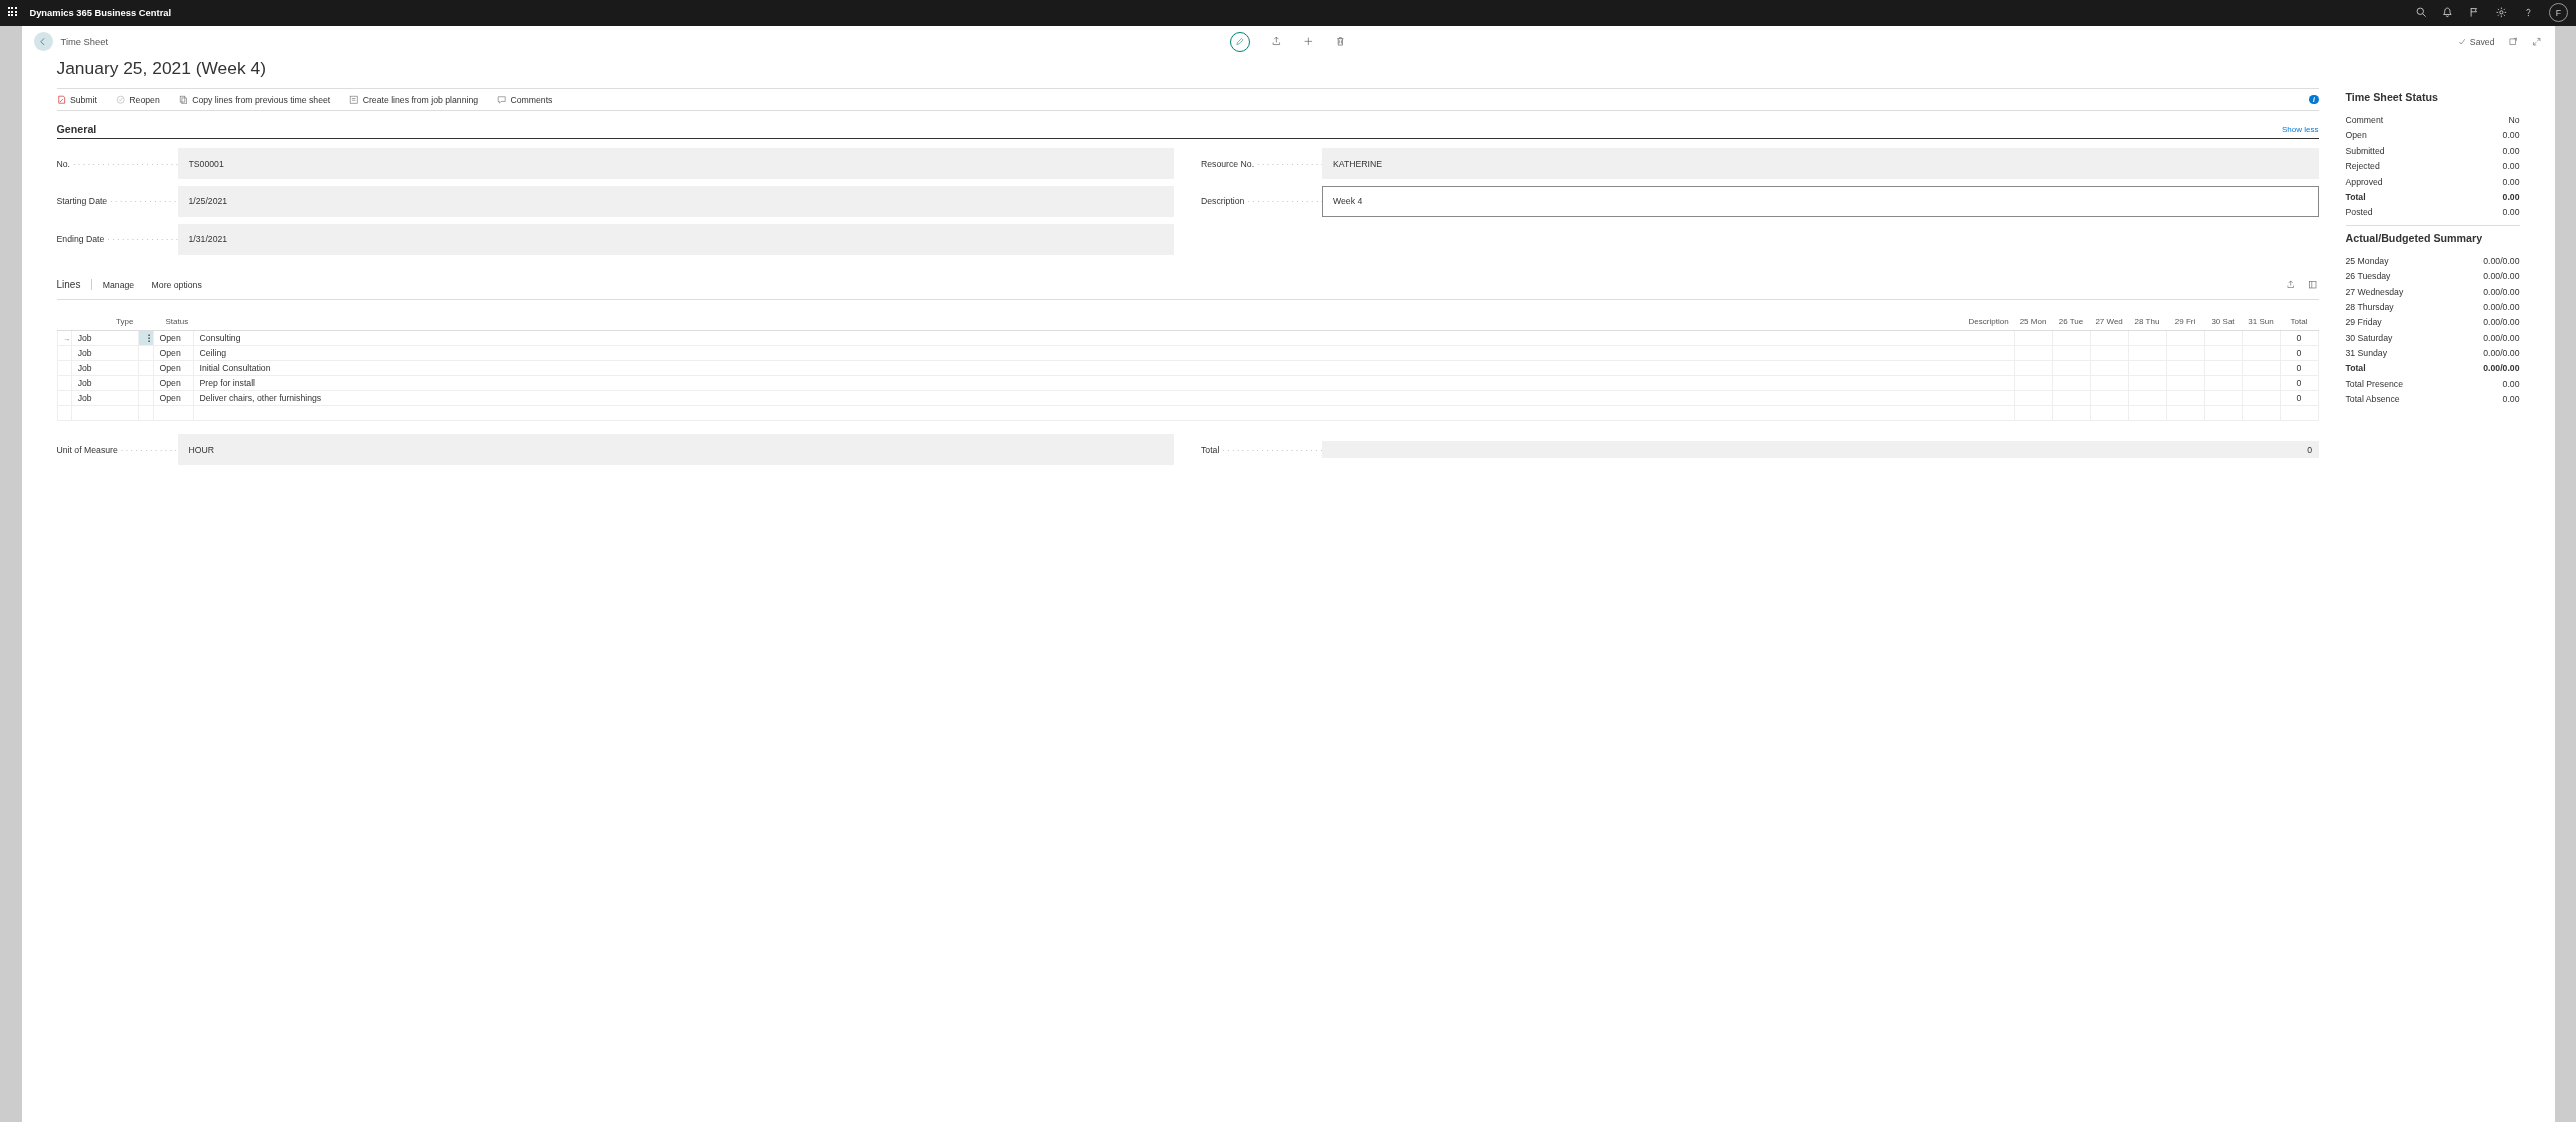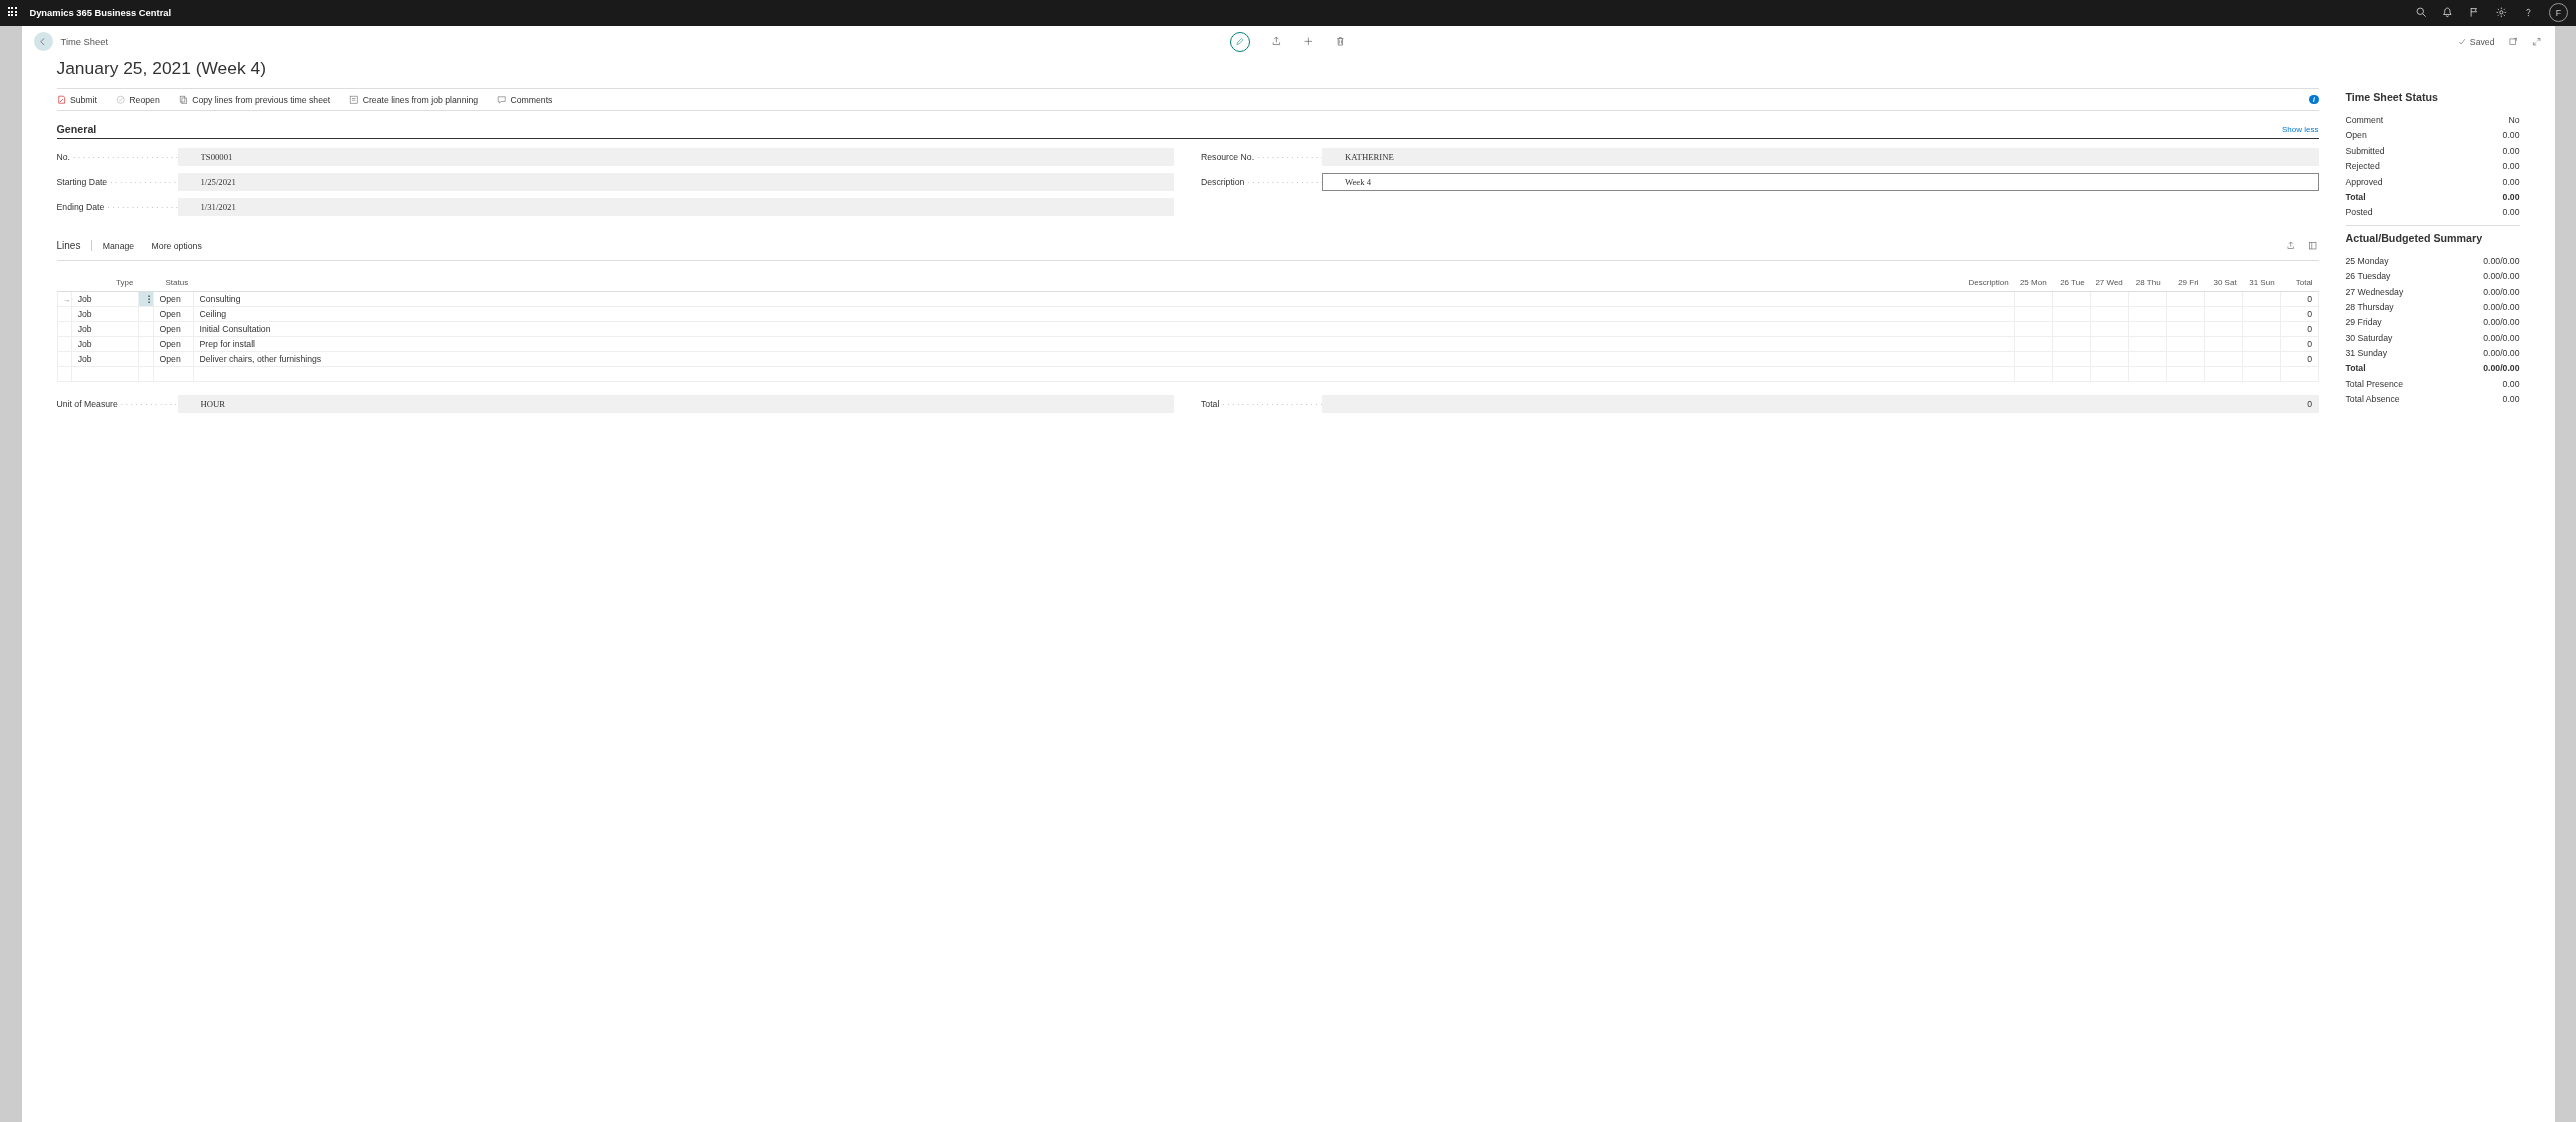--- a/index.html
+++ b/index.html
@@ -34,29 +34,29 @@
 .action-item { display: flex; align-items: center; gap: 4px; cursor: pointer; font-size: 8.7px; color: #333;}
 .action-item svg { width: 9.4px; height: 9.4px; }
 .info-dot { position: absolute; right: 0; width: 9.4px; height: 9.4px; border-radius: 50%; background: #0078d4; color: #fff; font-size: 6.7px; display: flex; align-items: center; justify-content: center; font-style: italic; font-weight: bold;}
 .section-header { display: flex; align-items: center; justify-content: space-between; padding-top: 12px; padding-bottom: 2.7px; border-bottom: 1.3px solid #333;}
 .section-title { font-size: 10.7px; font-weight: 600; color: #333;}
 .show-less { color: #0078d4; font-size: 8px; cursor: pointer;}
 .form-grid { display: grid; grid-template-columns: 1fr 1fr; gap: 0 27px; padding: 9.4px 0;}
 .form-row { display: flex; align-items: center; margin-bottom: 6.7px;}
 .form-label { width: 121px; font-size: 8.7px; color: #333; position: relative; overflow: hidden; white-space: nowrap;}
 .form-label::after { content: "·····································································"; letter-spacing: 2px; color: #bbb; margin-left: 2.7px;}
-.form-input { flex: 1; height: 18px; background: #f0f0f0; border: 0.7px solid #f0f0f0; padding: 0 22px; font-size: 8.7px; color: #333; font-family: Liberation Serif, serif;}
+.form-input { flex: 1; height: 31px; background: #f0f0f0; border: 0.7px solid #f0f0f0; padding: 0 10px; font-size: 8.7px; color: #333;}
 .form-input.editable { background: #fff; border: 0.7px solid #888;}
 .lines-header { display: flex; align-items: center; padding: 8px 0; border-bottom: 0.7px solid #ddd;}
 .lines-title { font-size: 10px; color: #333; padding-right: 10.7px; border-right: 0.7px solid #ccc; margin-right: 10.7px;}
 .lines-action { font-size: 8.7px; color: #333; cursor: pointer; margin-right: 17.4px;}
 .lines-right { margin-left: auto; display: flex; gap: 9.4px;}
 table.lines { width: 100%; border-collapse: collapse; margin-top: 13.4px; table-layout: fixed;}
 table.lines th { font-weight: 400; font-size: 8px; color: #555; padding: 4px 5.4px; border-bottom: 0.7px solid #ddd; text-align: right; white-space: nowrap; overflow: hidden;}
-table.lines th.num, table.lines td.num { text-align: right;}
+table.lines th.num, table.lines td.num { text-align: center;}
 table.lines td { font-size: 8.7px; color: #333; padding: 2px 5.4px; border: 0.7px solid #eee; height: 14.8px; white-space: nowrap; overflow: hidden;}
 table.lines td.sel { width: 13.4px; text-align: center;}
 .row-arrow { color: #666; font-size: 7.4px;}
 .vdots { background: #d3e5e9; color: #555; text-align: center; cursor: pointer; font-size: 9.4px; font-weight: bold;}
 .footer-row { display: grid; grid-template-columns: 1fr 1fr; gap: 12px 27px; padding: 13.4px 0;}
 .status-block { padding-top: 0;}
 .status-title { font-size: 10.7px; font-weight: 600; color: #333; margin-bottom: 9.4px;}
 .status-row { display: flex; justify-content: space-between; font-size: 8.7px; color: #333; padding: 2.7px 0;}
 .status-row.bold { font-weight: 700;}
 .divider { border-top: 0.7px solid #ddd; margin: 5.4px 0;}

